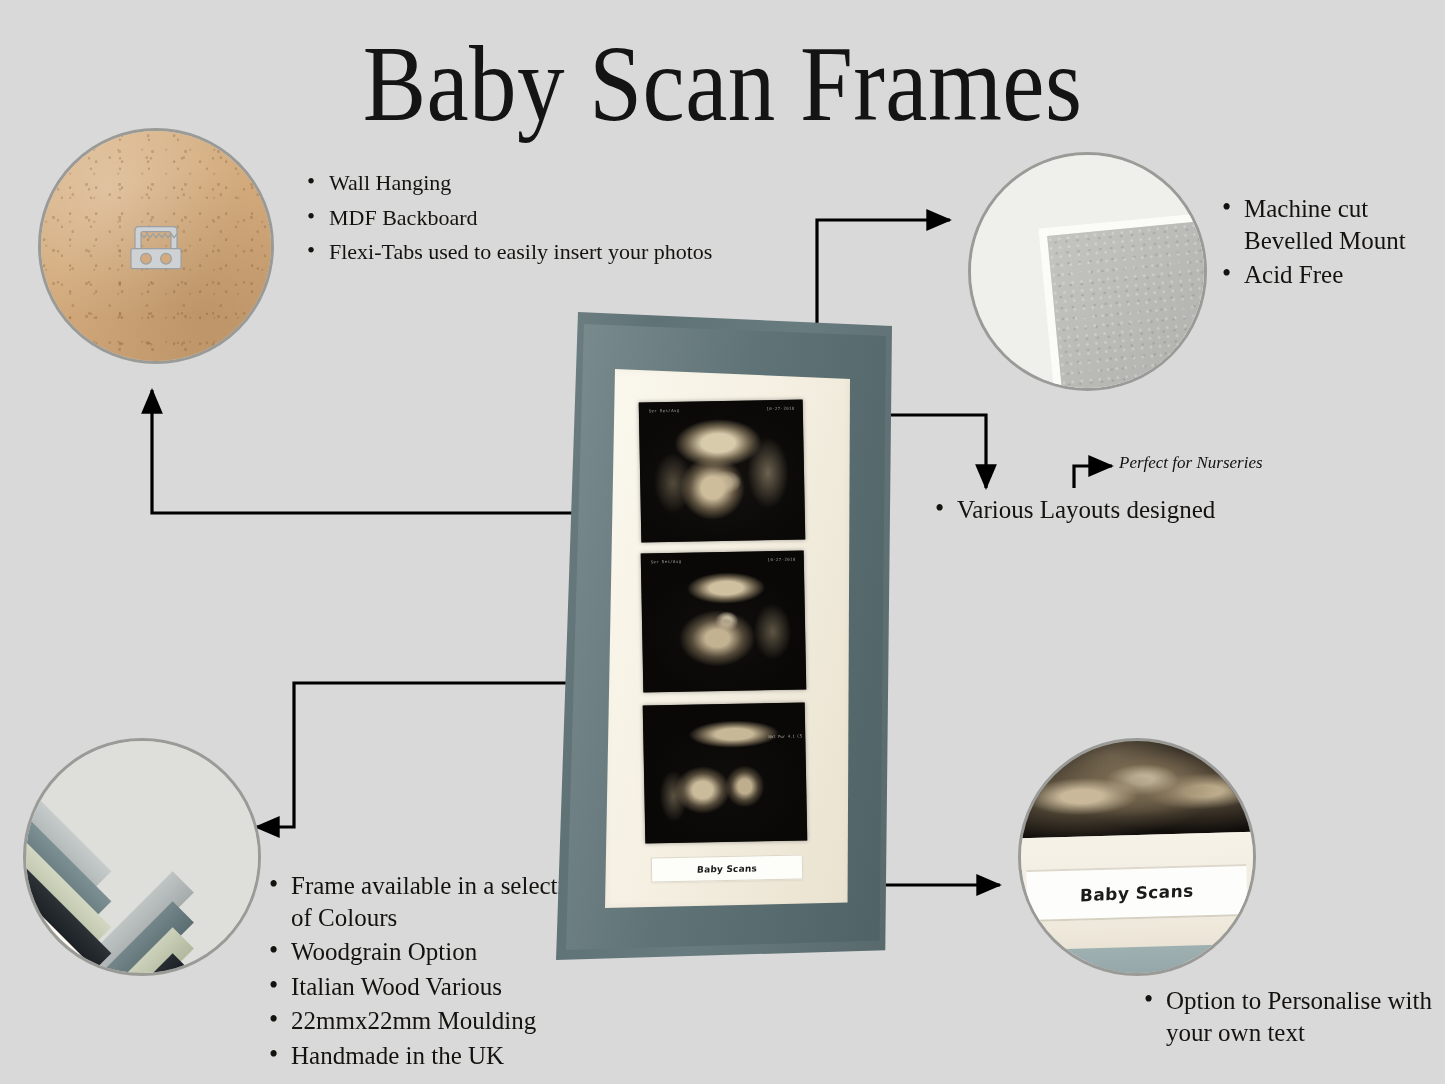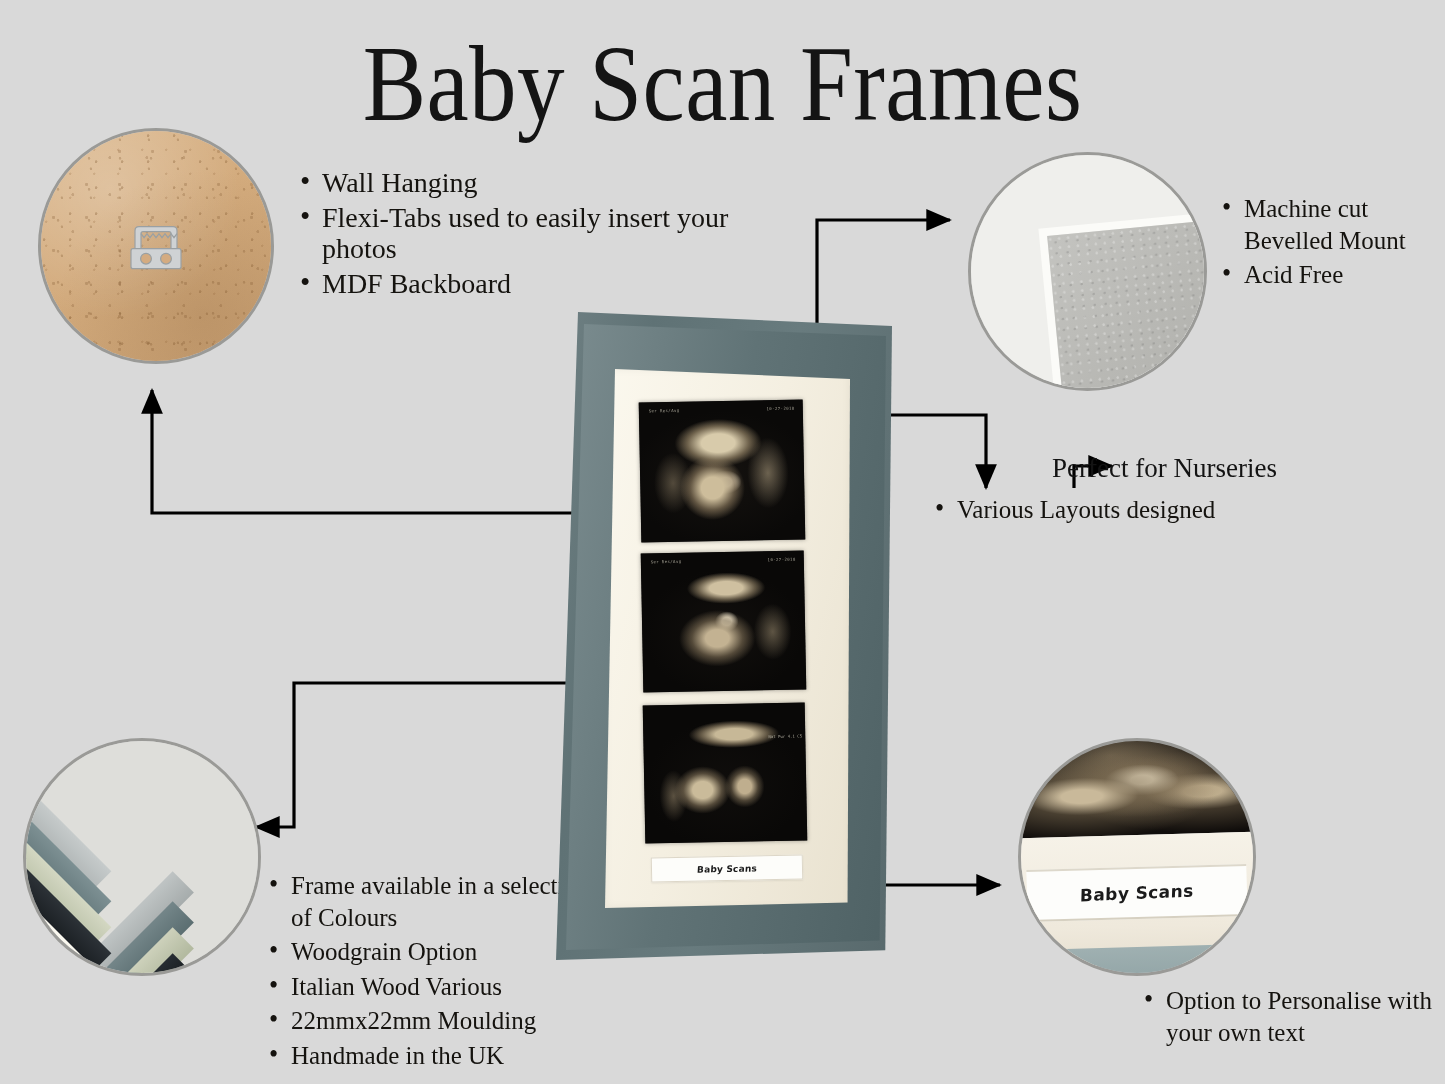--- a/index.html
+++ b/index.html
@@ -53,33 +53,34 @@
   }
   .bullets li::before {
     content: "•";
     position: absolute;
     left: 4px;
     top: -1px;
     font-size: 1.05em;
     line-height: inherit;
   }
 
-  #list-features    { top: 167px;  left: 296px;  width: 470px; font-size: 28px; line-height: 31.5px; }
+  #list-features    { top: 167px;  left: 303px;  width: 470px; font-size: 22px; line-height: 31.5px; }
   #list-mount       { top: 193px;  left: 1218px; width: 230px; font-size: 25px; line-height: 31.5px; }
   #list-front       { top: 494px;  left: 931px;  width: 430px; font-size: 25px; line-height: 31.5px; }
   #list-moulding    { top: 870px;  left: 265px;  width: 330px; font-size: 25px; line-height: 31.5px; }
   #list-personalise { top: 985px;  left: 1140px; width: 305px; font-size: 25px; line-height: 31.5px; }
 
   
   #nurseries-note {
     position: absolute;
     top: 453px;
-    left: 1052px;
+    left: 1119px;
     font-family: "Liberation Serif", "DejaVu Serif", serif;
-    font-size: 27px;
+    font-style: italic;
+    font-size: 17px;
     color: #131313;
     white-space: nowrap;
   }
 
   
   #connectors {
     position: absolute;
     inset: 0;
     width: 1445px;
     height: 1084px;
@@ -322,22 +323,22 @@
 
     <path d="M586,683 L294,683 L294,827 L256,827" stroke="#000" stroke-width="3.2" marker-end="url(#ah)"></path>
 
     <path d="M780,885 L1000,885" stroke="#000" stroke-width="3.2" marker-end="url(#ah)"></path>
 
     <path d="M1074,488 L1074,466 L1112,466" stroke="#000" stroke-width="3.2" marker-end="url(#ah)"></path>
   </svg>
 
   <ul class="bullets" id="list-features">
     <li>Wall Hanging</li>
+    <li>MDF Backboard</li>
     <li>Flexi-Tabs used to easily insert your photos</li>
-    <li>MDF Backboard</li>
   </ul>
 
   <ul class="bullets" id="list-mount">
     <li>Machine cut Bevelled Mount</li>
     <li>Acid Free</li>
   </ul>
 
   <ul class="bullets" id="list-front">
     <li>Various Layouts designed</li>
   </ul>

